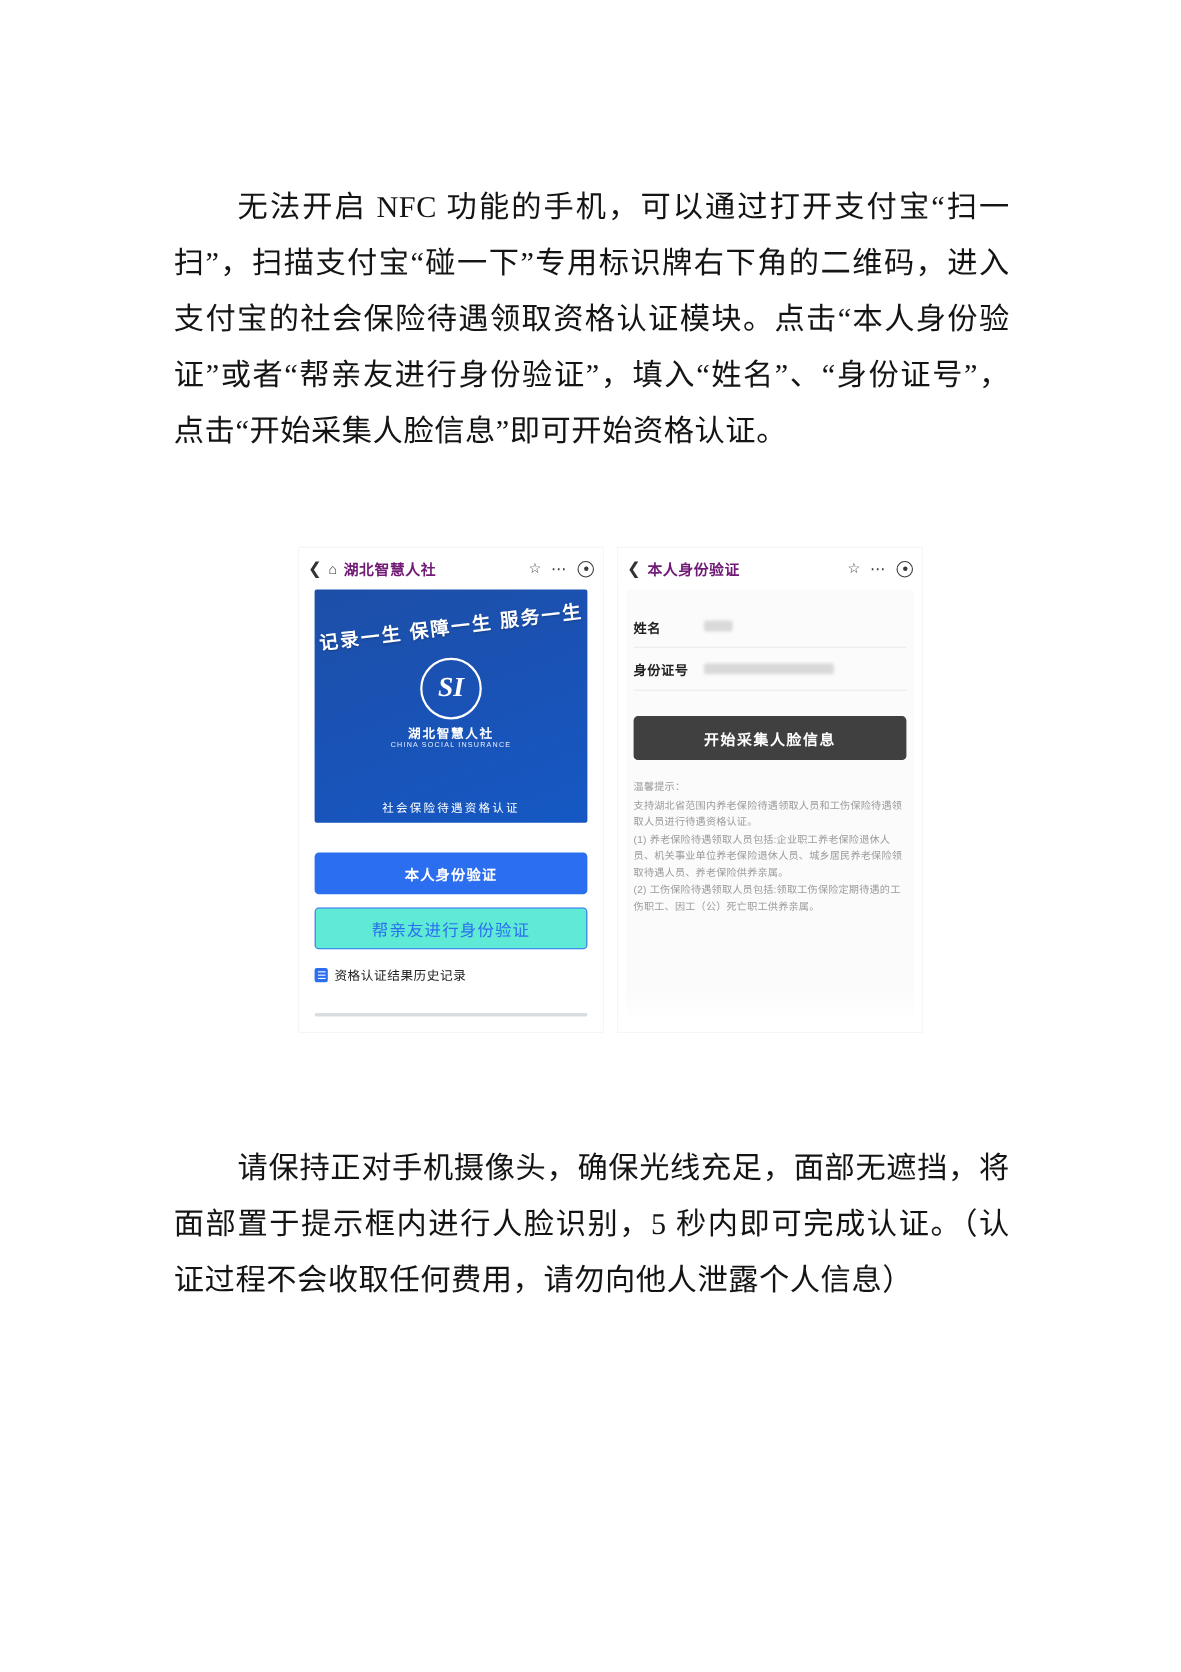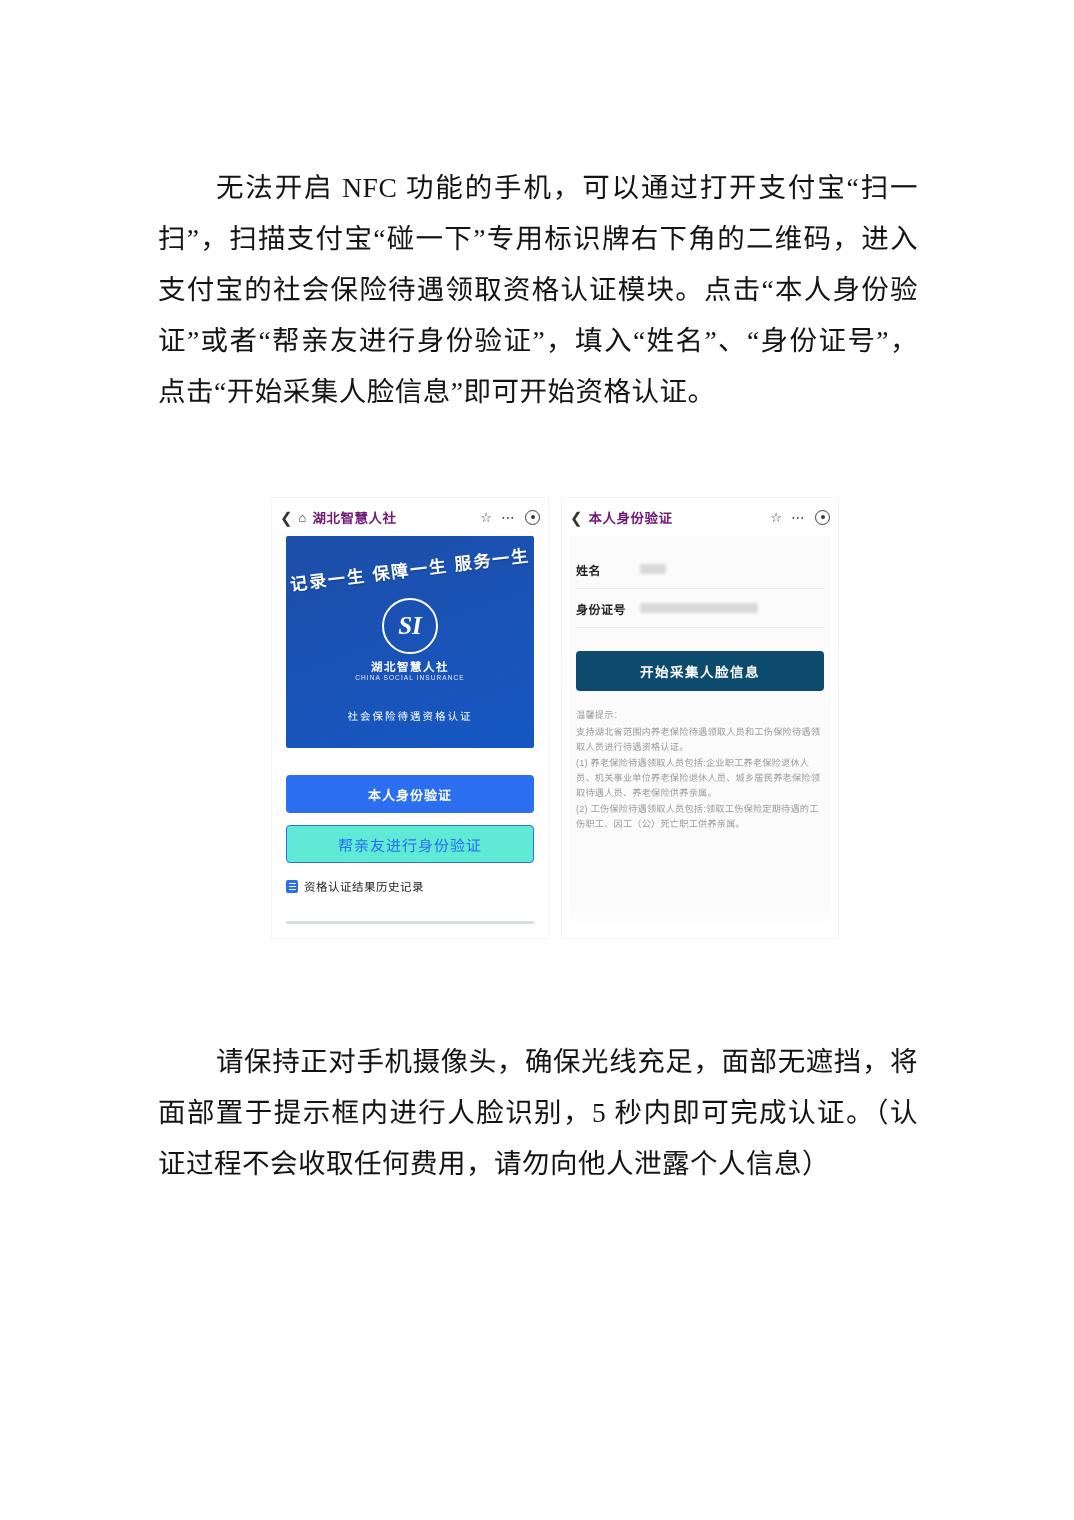--- a/index.html
+++ b/index.html
@@ -165,21 +165,21 @@
   .banner-en {
     position: absolute;
     top: 138px; left: 0; width: 100%;
     text-align: center;
     color: #e9eefb;
     font-size: 6.5px;
     letter-spacing: 1.1px;
   }
   .banner-sub {
     position: absolute;
-    top: 172px; left: 0; width: 100%;
+    top: 190px; left: 0; width: 100%;
     text-align: center;
     color: #ffffff;
     font-size: 10.5px;
     letter-spacing: 2px;
   }
 
   .btn-primary {
     margin: 27px 14px 0 14px;
     height: 38px;
     background: #2b6ef0;
@@ -263,21 +263,21 @@
     background: #d9d9d9;
     border-radius: 2px;
     filter: blur(1.6px);
   }
   .redact-short { width: 26px; }
   .redact-long { width: 118px; }
 
   .btn-collect {
     margin: 23px 14px 0 14px;
     height: 40px;
-    background: #0c4a6e;
+    background: #404040;
     border-radius: 4px;
     color: #ffffff;
     font-size: 13.5px;
     font-weight: 700;
     display: flex;
     align-items: center;
     justify-content: center;
     letter-spacing: 1.5px;
   }
 

